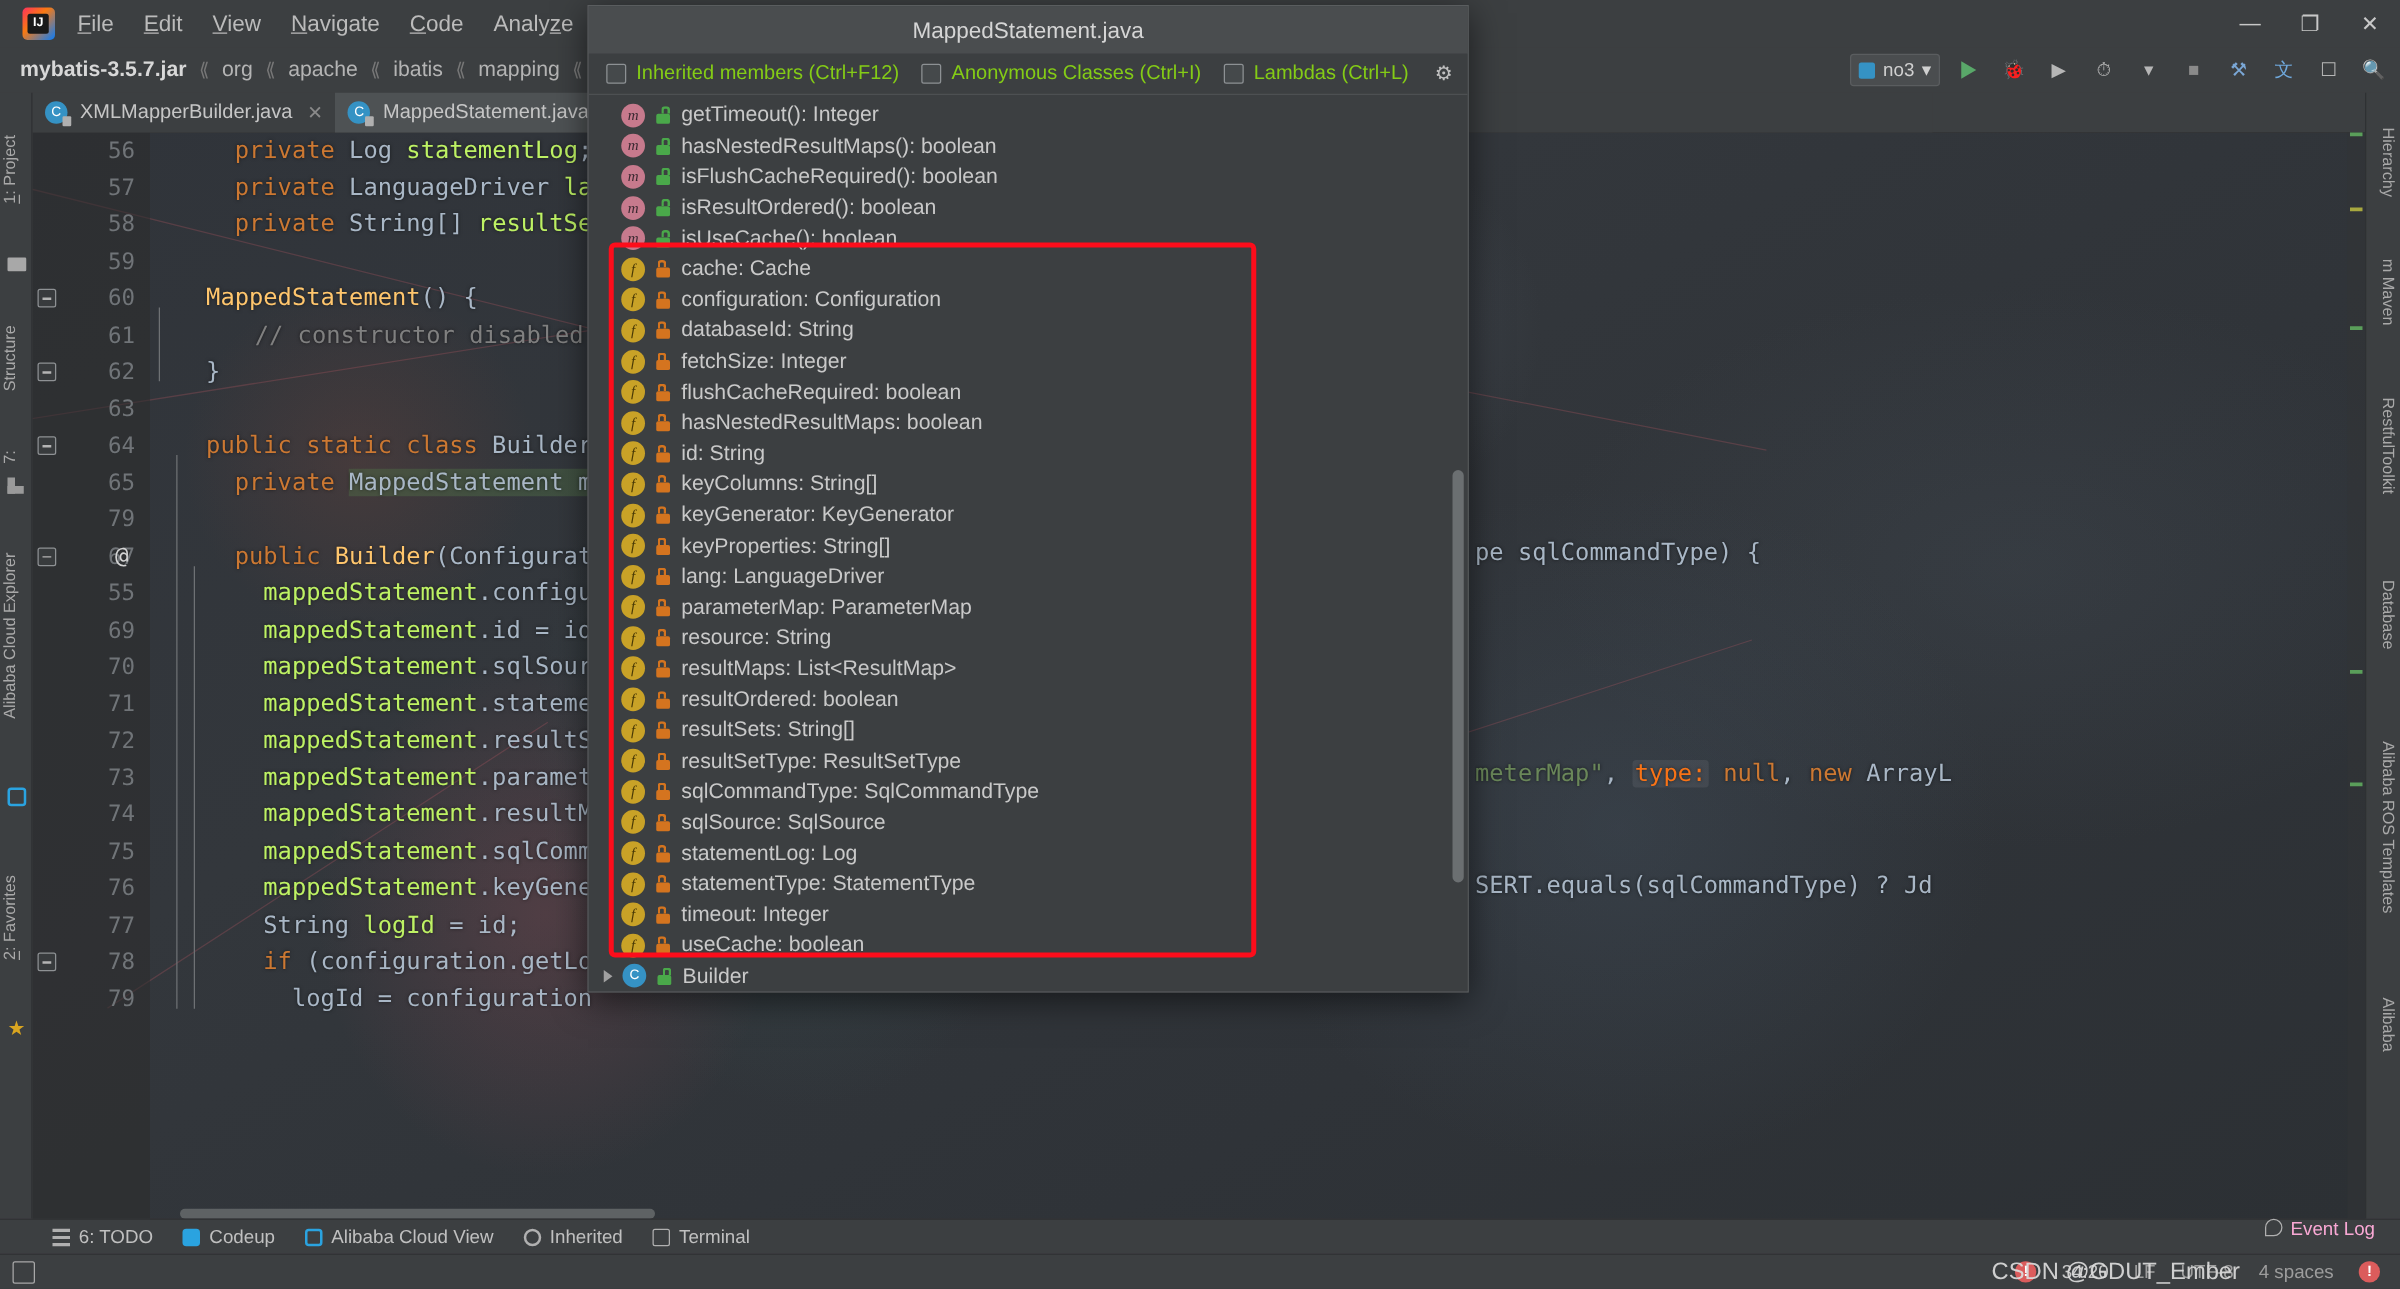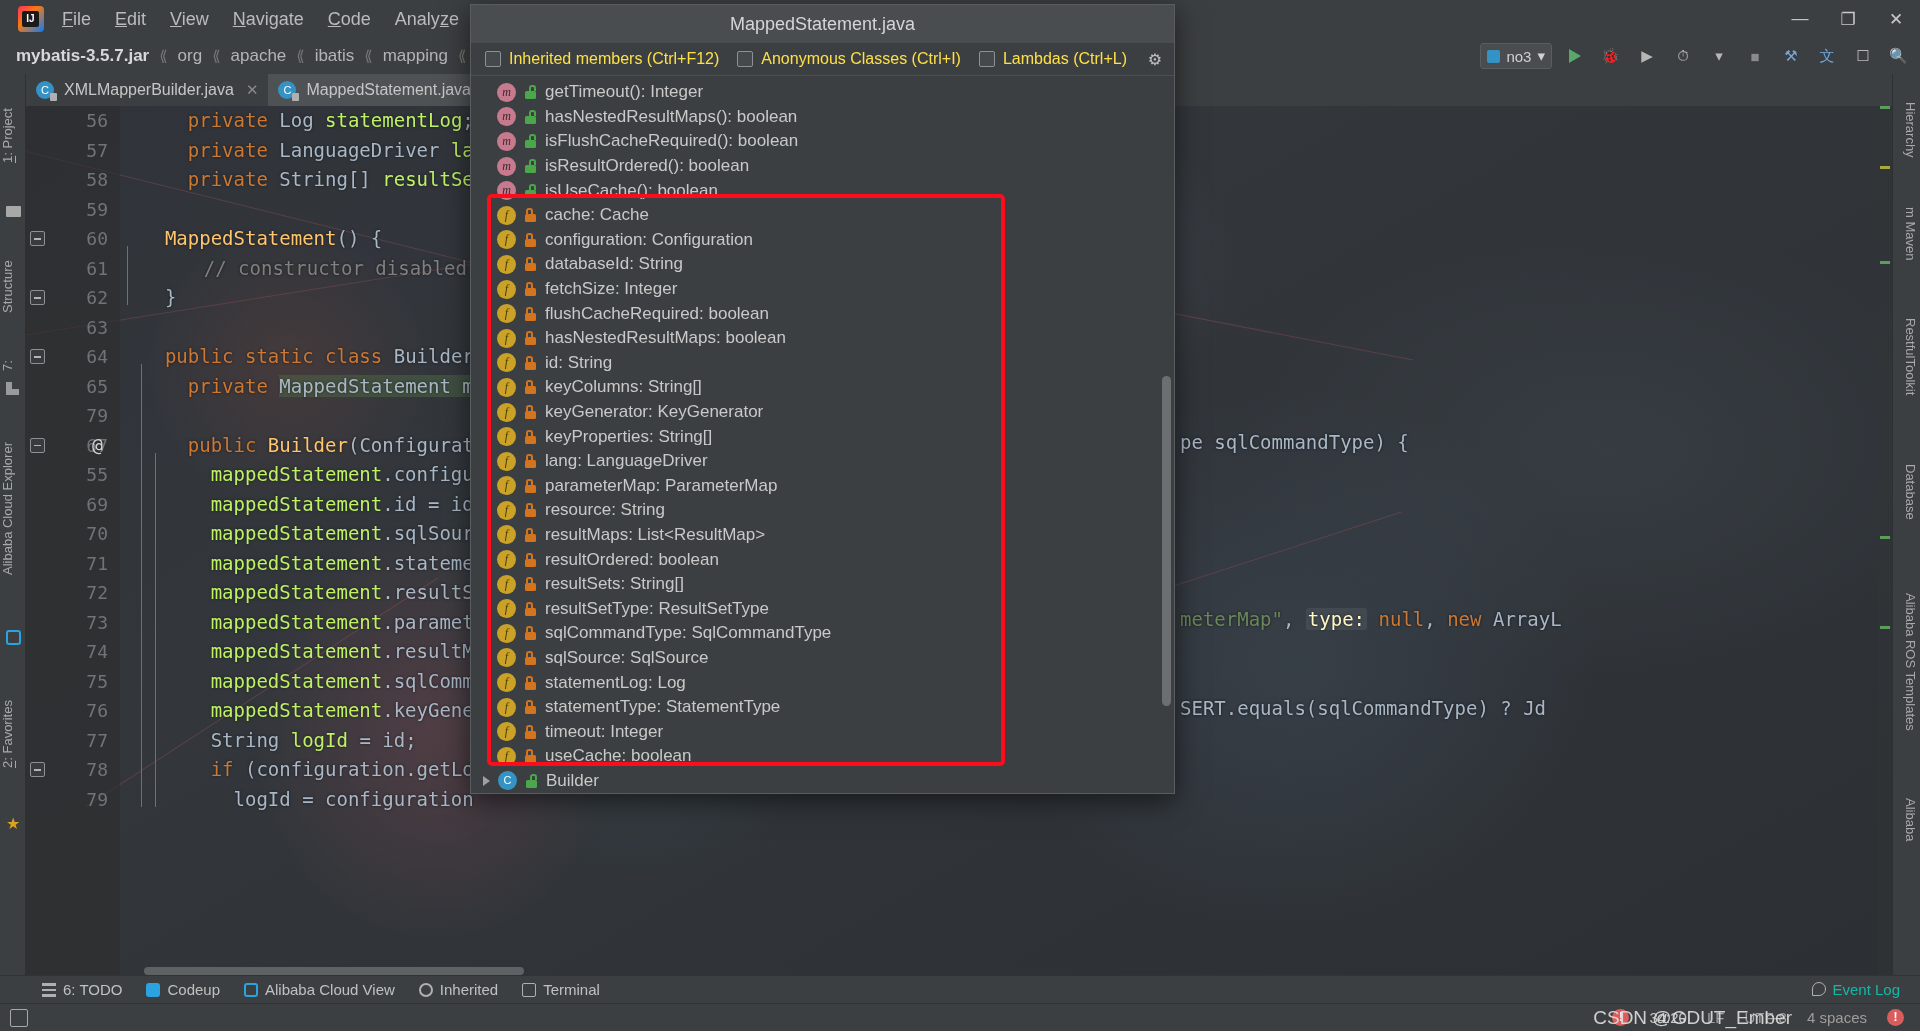--- a/index.html
+++ b/index.html
@@ -92,21 +92,21 @@
     background:rgba(43,43,43,.55); }
   .codelines { position:absolute; left:0; top:0; right:0; bottom:0;
     font-family:"DejaVu Sans Mono","Liberation Mono",monospace; font-size:19px; }
   .lrow { position:relative; height:29.5px; }
   .lnum { position:absolute; left:38px; width:44px; text-align:right; color:#707478;
     font-size:18px; line-height:29.5px; }
   .ltxt { position:absolute; left:116px; white-space:pre; line-height:29.5px;
     text-shadow:0 0 3px rgba(0,0,0,.55); }
   .kw{ color:#cc7832; } .str{ color:#6a8759; } .fld{ color:#bef264; }
   .typ{ color:#a9b7c6; } .mth{ color:#ffc66d; } .cmt{ color:#808080;margin-left:16px; }
-  .hint{ color:#fef9c3; background:rgba(255,255,255,.07); border-radius:3px; padding:0 2px;}
+  .hint{ color:#f97316; background:rgba(255,255,255,.07); border-radius:3px; padding:0 2px;}
   .sel-hl{ background:rgba(80,110,70,.45); }
   .foldcol { position:absolute; left:96px; top:0; bottom:0; width:24px; }
   .fold { position:absolute; left:4px; width:15px; height:15px; border:1px solid #8e9194;
     border-radius:2px; background:rgba(60,63,65,.75); }
   .fold::after{ content:""; position:absolute; left:3px; top:6px; width:7px; height:1.5px;
     background:#b4b4b4; }
   .foldline { position:absolute; left:11px; width:1px; background:#6e7174; }
   .at-sign { position:absolute; left:66px; color:#d4d4d4; font-size:18px; }
 
   
@@ -126,21 +126,21 @@
   
   .popup { position:absolute; left:470px; top:4px; width:705px; height:790px;
     background:#3c3f41; border:1px solid #5a5d5f; z-index:20;
     box-shadow:0 6px 26px rgba(0,0,0,.55); display:flex; flex-direction:column; }
   .popup-title { height:38px; line-height:38px; text-align:center; color:#d5d5d5;
     font-size:18px; background:#4a4d4f; }
   .popup-opts { height:33px; display:flex; align-items:center; gap:18px;
     padding:0 10px 0 14px; background:#3c3f41; border-bottom:1px solid #4d5052; }
   .cb { width:16px; height:16px; border:1px solid #8d9194; background:#45494b;
     border-radius:2px; flex:0 0 auto; }
-  .cb-lbl { color:#fde047; font-size:16px; white-space:nowrap; }
+  .cb-lbl { color:#84cc16; font-size:16px; white-space:nowrap; }
   .cb-wrap{ display:flex; align-items:center; gap:8px; }
   .gear { margin-left:auto; width:18px; height:18px; color:#c0c0c0; font-size:16px;
     display:flex; align-items:center; justify-content:center; }
 
   .popup-list { position:relative; flex:1; overflow:hidden; background:#3c3f41;
     padding-top:4px; }
   .mrow { height:24.6px; display:flex; align-items:center; gap:8px; padding-left:26px;
     color:#c9c9c9; font-size:17px; white-space:nowrap; }
   .m-ico { width:19px; height:19px; border-radius:50%; background:#c77a8d; color:#3a2830;
     font-size:12px; font-style:italic; line-height:19px; text-align:center; flex:0 0 auto;
@@ -172,21 +172,21 @@
 
   
   .bottombar { position:absolute; left:0; bottom:28px; width:1920px; height:28px;
     background:#3c3f41; display:flex; align-items:center; padding-left:42px; gap:24px;
     z-index:10; border-top:1px solid #313335; }
   .bitem { display:flex; align-items:center; gap:7px; color:#c0c0c0; font-size:15px;
     white-space:nowrap; }
   .sq-ico{ width:14px;height:14px; }
 
   .eventlog { position:absolute; right:20px; bottom:28px; height:28px; display:flex;
-    align-items:center; gap:6px; color:#14b8a6; font-size:15px; z-index:11; }
+    align-items:flex-start; gap:6px; color:#f9a8d4; font-size:15px; z-index:11; }
 
   
   .statusbar { position:absolute; left:0; bottom:0; width:1920px; height:28px;
     background:#3c3f41; display:flex; align-items:center; z-index:10;
     border-top:1px solid #313335; }
   .sb-left { margin-left:10px; width:18px; height:18px; border:1.5px solid #a8a8a8;
     border-radius:2px; }
   .sb-right { margin-left:auto; display:flex; align-items:center; gap:20px;
     padding-right:16px; color:#9d9d9d; font-size:15px; }
   .sb-val{ color:#c9c9c9; }

